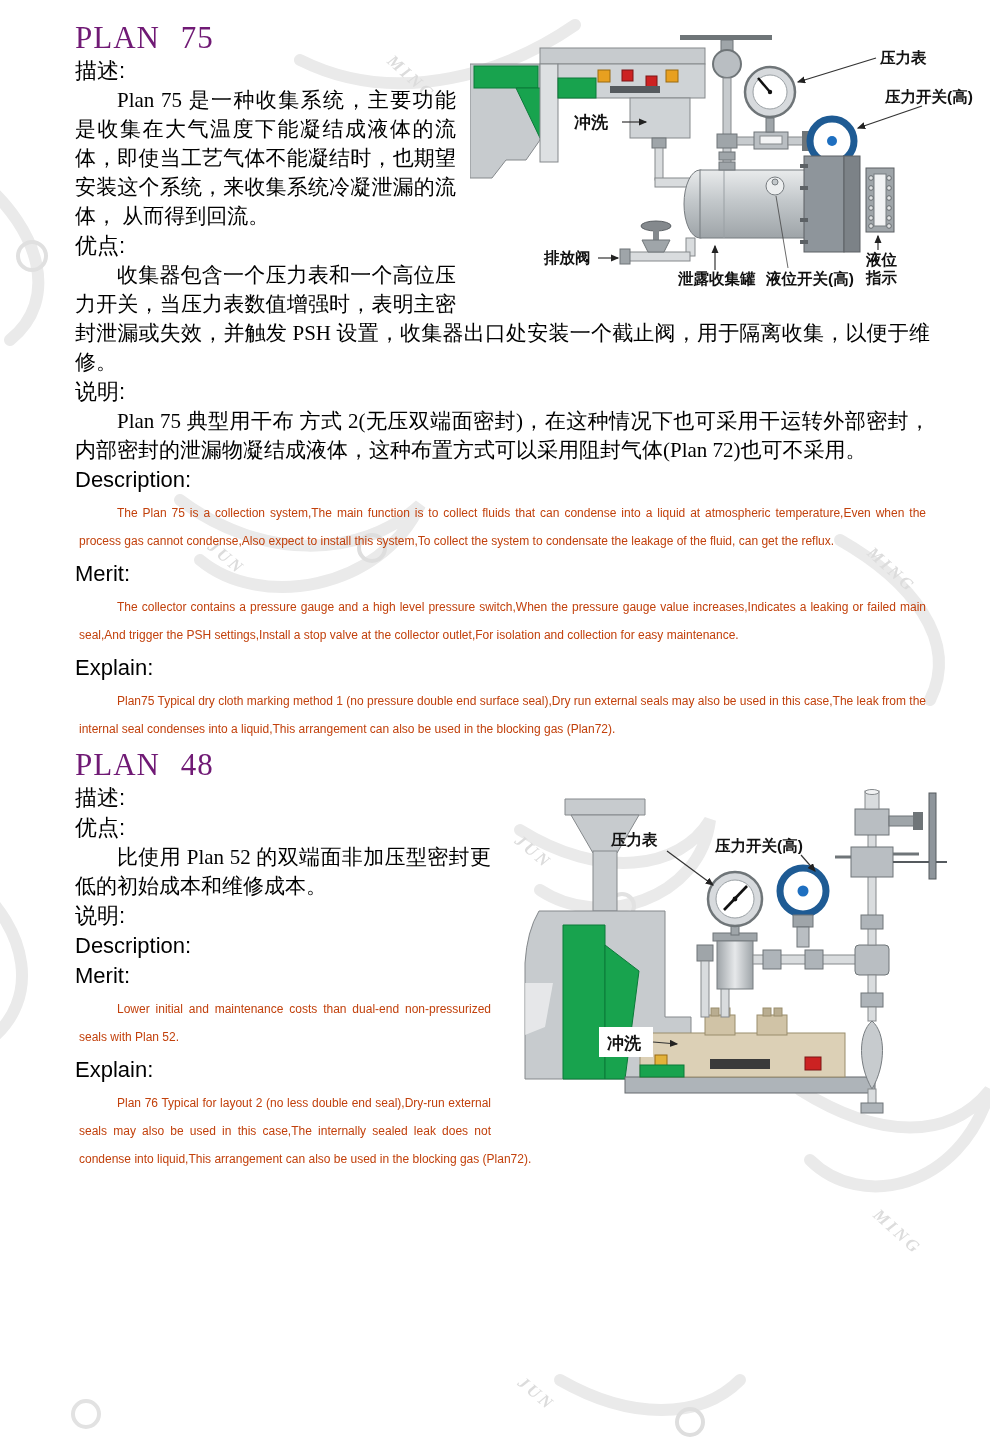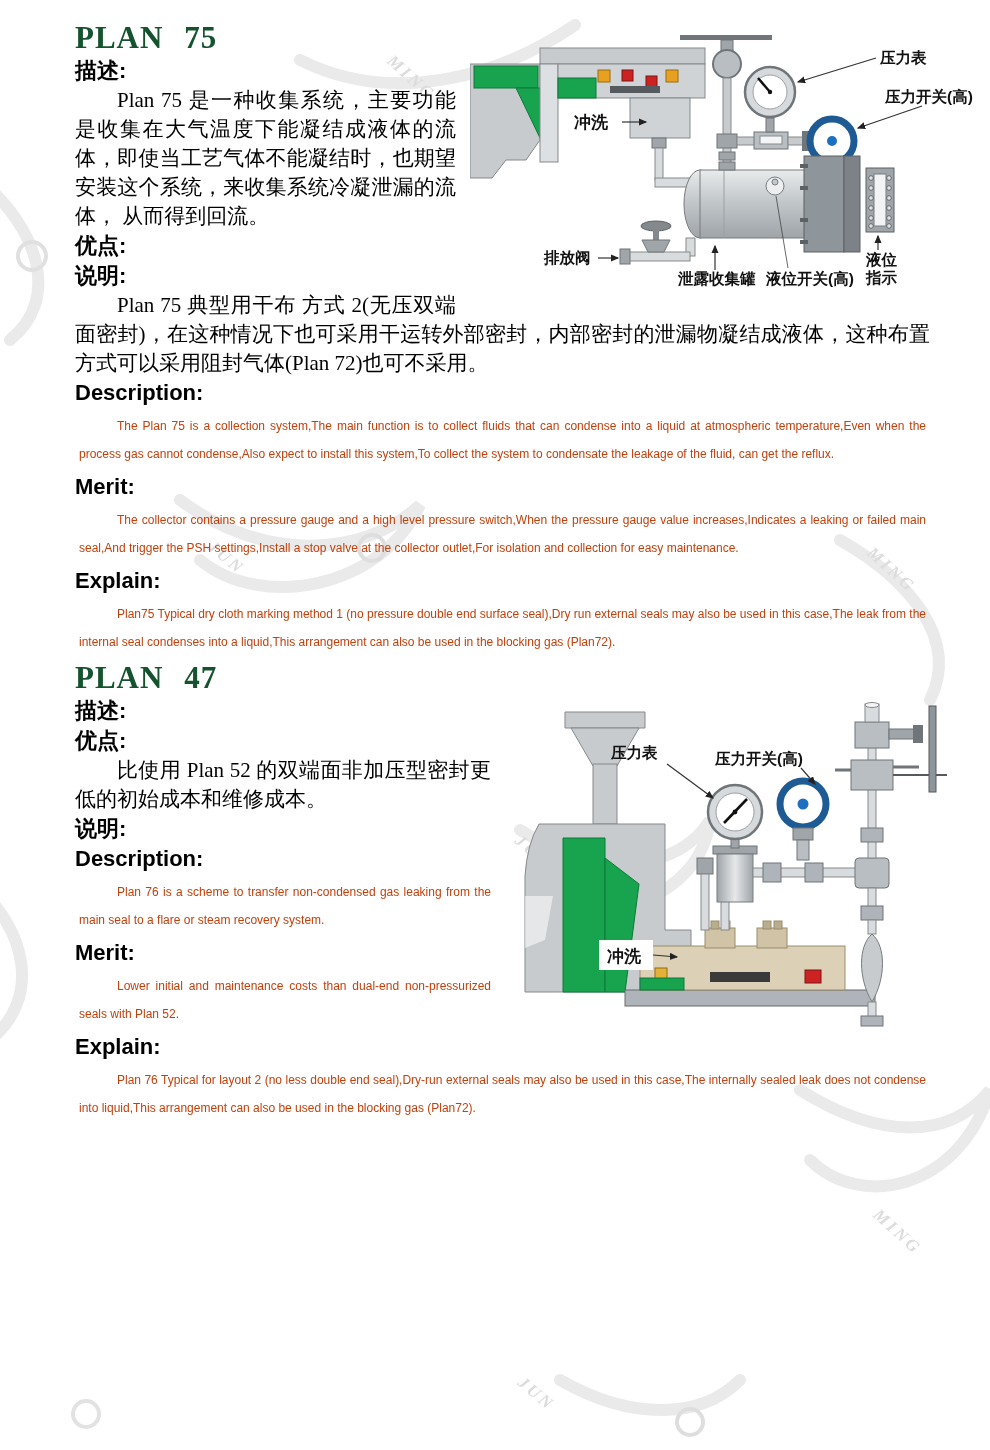--- a/index.html
+++ b/index.html
@@ -3,23 +3,23 @@
 <meta charset="utf-8">
 <style>
   html,body { margin:0; padding:0; background:#888; }
   .page { position:relative; width:990px; height:1450px; background:#ffffff; overflow:hidden;
           font-family:"Liberation Sans", sans-serif; margin:0 auto; }
   .wm-layer { position:absolute; inset:0; z-index:1; pointer-events:none; }
   .wm-text { position:absolute; color:#dcdcdc; font-family:"Liberation Serif", serif;
              font-style:italic; font-weight:bold; letter-spacing:3px; }
   .content { position:absolute; inset:0; padding:20px 60px 0 75px; box-sizing:border-box; z-index:2; }
 
-  h1.plan-title { font-family:"Liberation Serif", serif; font-weight:bold; font-size:31px;
-                  color:#14532d; letter-spacing:1px; word-spacing:12px; margin:0; line-height:36px; }
-  h2.lab { font-size:22px; font-weight:bold; color:#000; margin:0; line-height:30px;
+  h1.plan-title { font-family:"Liberation Serif", serif; font-weight:normal; font-size:31px;
+                  color:#701a75; letter-spacing:1px; word-spacing:12px; margin:0; line-height:36px; }
+  h2.lab { font-size:22px; font-weight:normal; color:#000; margin:0; line-height:30px;
            font-family:"Liberation Sans", sans-serif; }
   p.zh { font-family:"Liberation Serif", serif; font-size:21px; line-height:29px; margin:0;
          text-align:justify; text-indent:2em; color:#000; }
   p.en { font-size:12px; line-height:28px; margin:4px; text-align:justify; text-indent:38px;
          color:#c2410c; }
 
   .diag { float:right; position:relative; }
   .diag75 { width:460px; height:268px; margin:0 0 4px 14px; }
   .diag75 svg { width:520px; height:268px; display:block; }
   .diag76 { width:425px; height:335px; margin:4px 0 4px 14px; }
@@ -189,33 +189,34 @@
             <text x="396" y="245" class="dlabel">液位</text>
             <text x="396" y="263" class="dlabel">指示</text>
           </g>
         </svg>
       </div>
 
       <h1 class="plan-title">PLAN 75</h1>
       <h2 class="lab">描述:</h2>
       <p class="zh">Plan 75 是一种收集系统，主要功能是收集在大气温度下能凝结成液体的流体，即使当工艺气体不能凝结时，也期望安装这个系统，来收集系统冷凝泄漏的流体， 从而得到回流。</p>
       <h2 class="lab">优点:</h2>
+      <p class="zh">收集器包含一个压力表和一个高位压力开关，当压力表数值增强时，表明主密封泄漏或失效，并触发 PSH 设置，收集器出口处安装一个截止阀，用于隔离收集，以便于维修。</p>
       <h2 class="lab">说明:</h2>
       <p class="zh">Plan 75 典型用干布  方式 2(无压双端面密封)，在这种情况下也可采用干运转外部密封，内部密封的泄漏物凝结成液体，这种布置方式可以采用阻封气体(Plan 72)也可不采用。</p>
       <h2 class="lab">Description:</h2>
       <p class="en">The  Plan 75 is a collection  system,The main function is to collect  fluids that can condense into a liquid at atmospheric temperature,Even when the process  gas  cannot  condense,Also expect to install this system,To collect the system to condensate the leakage of the fluid, can get the reflux.</p>
       <h2 class="lab">Merit:</h2>
       <p class="en">The collector contains a pressure gauge and a high level pressure switch,When the pressure gauge value increases,Indicates a leaking or failed main seal,And trigger the PSH settings,Install a stop valve at the collector outlet,For isolation and collection for easy maintenance.</p>
       <h2 class="lab">Explain:</h2>
       <p class="en">Plan75 Typical dry cloth marking method 1 (no pressure double end surface seal),Dry run external seals may also be used in this case,The leak from the internal seal condenses into a liquid,This arrangement can also be used in the blocking gas (Plan72).</p>
     </section>
 
     <section style="margin-top:4px;">
 
-      <h1 class="plan-title">PLAN 47</h1>
+      <h1 class="plan-title">PLAN 48</h1>
 
       <div class="diag diag76">
         <svg viewBox="0 0 485 335">
           <defs>
             <marker id="ah2" markerWidth="8" markerHeight="8" refX="6" refY="3" orient="auto">
               <path d="M0,0 L7,3 L0,6 Z" fill="#222"></path>
             </marker>
             <linearGradient id="cyl" x1="0" y1="0" x2="1" y2="0">
               <stop offset="0" stop-color="#9ea4a8"></stop>
                 <stop offset="0.5" stop-color="#e6e8ea"></stop>
@@ -307,21 +308,20 @@
             <text x="210" y="64" class="dlabel">压力开关(高)</text>
           </g>
         </svg>
       </div>
 
       <h2 class="lab">描述:</h2>
       <h2 class="lab">优点:</h2>
       <p class="zh">比使用 Plan 52 的双端面非加压型密封更低的初始成本和维修成本。</p>
       <h2 class="lab">说明:</h2>
       <h2 class="lab">Description:</h2>
-      <p class="en">Plan 76 is a scheme to transfer non-condensed gas leaking from the main seal to a flare or steam recovery system.</p>
       <h2 class="lab">Merit:</h2>
       <p class="en">Lower initial and maintenance costs than dual-end non-pressurized seals with Plan  52.</p>
       <h2 class="lab">Explain:</h2>
       <p class="en">Plan 76 Typical for layout 2 (no less double end seal),Dry-run external seals may also be used in this case,The internally sealed leak does not  condense into liquid,This arrangement can also be used in the blocking gas (Plan72).</p>
     </section>
 
   </div>
 </div>
 
 </body></html>

